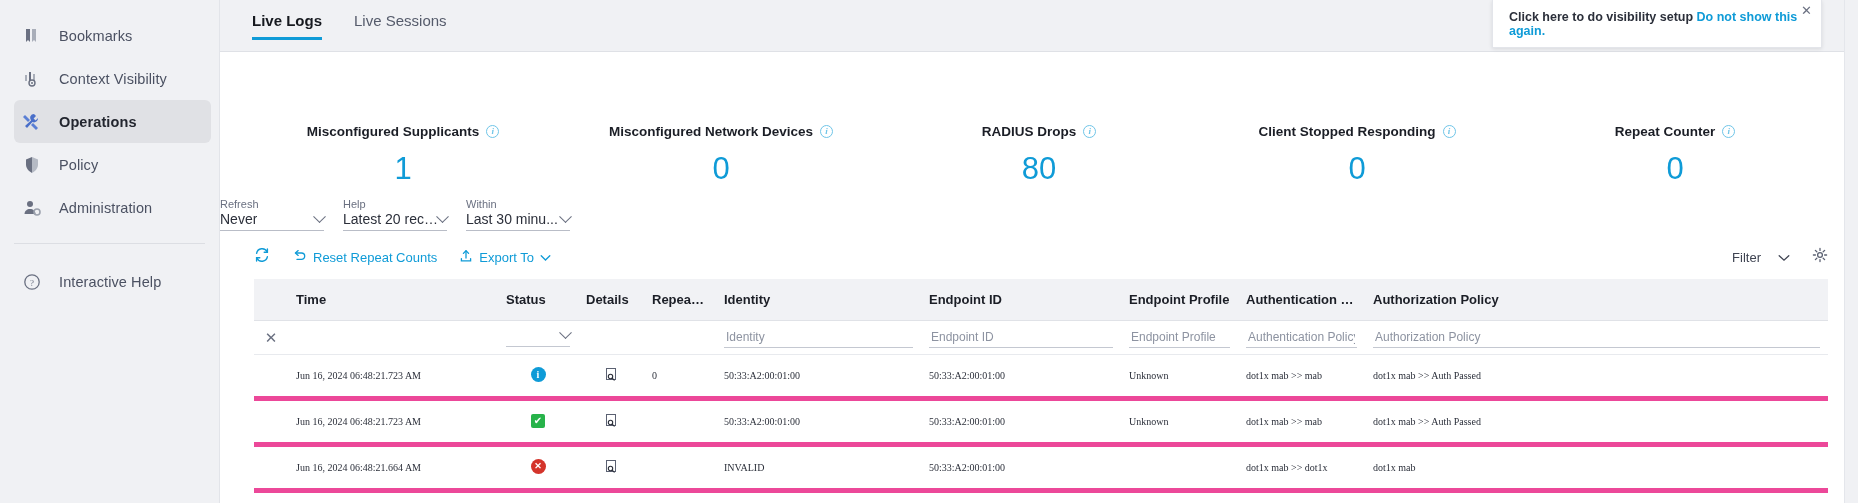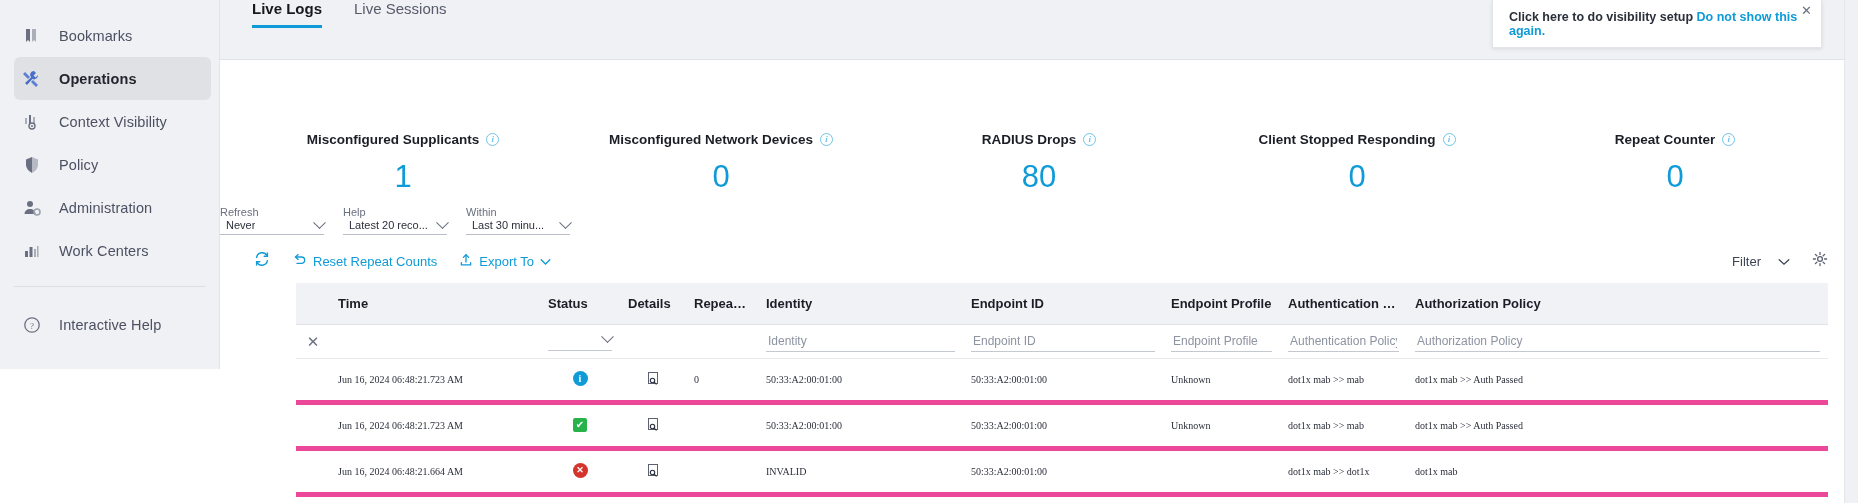--- a/index.html
+++ b/index.html
@@ -6,21 +6,21 @@
   html, body {
     width: 1858px; height: 503px;
     font-family: "Liberation Sans", sans-serif;
     background: #ffffff;
     overflow: hidden;
   }
   .app { display: flex; width: 1858px; height: 503px; position: relative; }
 
   
   .sidebar {
-    width: 220px; height: 369px;
+    width: 220px; height: 503px;
     background: #f0f1f4;
     border-right: 1px solid #e2e4e9;
     padding-top: 14px;
     flex: 0 0 220px;
     position: relative;
   }
   .nav-item {
     display: flex; align-items: center;
     height: 43px;
     padding-left: 22px;
@@ -55,23 +55,23 @@
   }
 
   
   .main {
     flex: 1; height: 503px;
     background: #ffffff;
     position: relative;
     overflow: hidden;
   }
   .tabbar {
-    height: 60px;
+    height: 52px;
     background: #f0f1f4;
-    display: flex; align-items: flex-start;
+    display: flex; align-items: center;
     padding-left: 16px;
     border-bottom: 1px solid #dfe1e6;
   }
   .tab {
     font-size: 15px; color: #555b6b;
     padding: 0 16px 10px 16px;
     cursor: pointer;
     position: relative;
   }
   .tab.active { color: #16191f; font-weight: bold; }
@@ -113,22 +113,22 @@
   }
   .sel-group { width: 104px; }
   .sel-label { font-size: 11px; color: #6a7081; margin-bottom: 1px; }
   .sel-box {
     display: flex; align-items: center; justify-content: space-between;
     border-bottom: 1px solid #b9bdc7;
     padding-bottom: 3px;
     cursor: pointer;
   }
   .sel-val {
-    font-size: 11px; color: #2b2f3a;
-    white-space: nowrap; overflow: hidden; text-overflow: ellipsis; margin-left: 6px;
+    font-size: 14px; color: #2b2f3a;
+    white-space: nowrap; overflow: hidden; text-overflow: ellipsis;
   }
   .chev {
     width: 9px; height: 9px;
     border-right: 1.5px solid #6a7081;
     border-bottom: 1.5px solid #6a7081;
     transform: rotate(45deg) translate(-2px,-2px);
     flex: 0 0 9px;
   }
 
   
@@ -144,21 +144,21 @@
   }
   .tb-right {
     margin-left: auto; display: flex; align-items: center; gap: 22px;
   }
   .filter-btn {
     display: flex; align-items: flex-end; gap: 17px;
     font-size: 13px; color: #3f4452; cursor: pointer;
   }
 
   
-  .tbl-wrap { padding: 12px 30px 1px 34px; margin-left: 42px; }
+  .tbl-wrap { padding: 12px 30px 1px 34px; }
   table { width: 100%; border-collapse: collapse; table-layout: fixed; }
   thead th {
     background: #f1f2f5;
     text-align: left;
     font-size: 13px; font-weight: bold; color: #1b1e26;
     padding: 13px 8px;
     border-bottom: 1px solid #e0e2e7;
     white-space: nowrap; overflow: hidden; text-overflow: ellipsis;
   }
   .filter-row td {
@@ -249,71 +249,60 @@
   <nav class="sidebar">
     <div class="nav-item">
       <span class="nav-icon">
         <svg width="18" height="18" viewBox="0 0 18 18">
             <path d="M3 2h4v13l-2-2-2 2z" fill="#6a7081"></path>
             <path d="M9 2h4v13l-2-2-2 2z" fill="#a9aeb9"></path>
           </svg>
       </span>
       <span class="nav-label">Bookmarks</span>
     </div>
-    <div class="nav-item active">
-      <span class="nav-icon">
-        <svg width="19" height="19" viewBox="0 0 19 19">
-            <path d="M3 3l5 5-2 2-5-5z" fill="#5a7fd4"></path>
-            <path d="M12 2a4 4 0 00-3 6.6L3 14l2 2 5.4-6A4 4 0 0016 6l-2.4 2.4-2-2L14 4z" fill="#4a6fc9"></path>
-            <path d="M11 11l5 5-2 2-5-5z" fill="#5a7fd4"></path>
-          </svg>
-      </span>
-      <span class="nav-label">Operations</span>
-    </div>
     <div class="nav-item">
       <span class="nav-icon">
         <svg width="18" height="18" viewBox="0 0 18 18">
             <rect x="2" y="5" width="2" height="6" fill="#a9aeb9"></rect>
             <rect x="6" y="2" width="2" height="9" fill="#6a7081"></rect>
             <rect x="10" y="4" width="2" height="7" fill="#a9aeb9"></rect>
             <circle cx="9" cy="13" r="3" fill="none" stroke="#6a7081" stroke-width="1.4"></circle>
             <circle cx="9" cy="13" r="1" fill="#6a7081"></circle>
           </svg>
       </span>
       <span class="nav-label">Context Visibility</span>
     </div>
+    <div class="nav-item active">
+      <span class="nav-icon">
+        <svg width="19" height="19" viewBox="0 0 19 19">
+            <path d="M3 3l5 5-2 2-5-5z" fill="#5a7fd4"></path>
+            <path d="M12 2a4 4 0 00-3 6.6L3 14l2 2 5.4-6A4 4 0 0016 6l-2.4 2.4-2-2L14 4z" fill="#4a6fc9"></path>
+            <path d="M11 11l5 5-2 2-5-5z" fill="#5a7fd4"></path>
+          </svg>
+      </span>
+      <span class="nav-label">Operations</span>
+    </div>
     <div class="nav-item">
       <span class="nav-icon">
         <svg width="18" height="18" viewBox="0 0 18 18">
             <path d="M9 1L3 3.5v5C3 12.5 6 15.5 9 17V1z" fill="#6a7081"></path>
             <path d="M9 1l6 2.5v5c0 4-3 7-6 8.5V1z" fill="#b5bac4"></path>
           </svg>
       </span>
       <span class="nav-label">Policy</span>
     </div>
     <div class="nav-item">
       <span class="nav-icon">
         <svg width="18" height="18" viewBox="0 0 18 18">
             <circle cx="7" cy="5" r="3" fill="#6a7081"></circle>
             <path d="M1.5 15c0-3 2.5-5 5.5-5s5.5 2 5.5 5z" fill="#6a7081"></path>
             <circle cx="14" cy="13" r="3" fill="none" stroke="#9ba1ad" stroke-width="1.6"></circle>
           </svg>
       </span>
       <span class="nav-label">Administration</span>
-    </div>
-    <div class="nav-item">
-      <span class="nav-icon">
-        <svg width="18" height="18" viewBox="0 0 18 18">
-            <rect x="2" y="9" width="3" height="6" fill="#6a7081"></rect>
-            <rect x="6.5" y="5" width="3" height="10" fill="#6a7081"></rect>
-            <rect x="11" y="7" width="2" height="8" fill="#a9aeb9"></rect>
-            <rect x="14" y="4" width="1.5" height="11" fill="#a9aeb9"></rect>
-          </svg>
-      </span>
-      <span class="nav-label">Work Centers</span>
     </div>
 
     <div class="nav-divider"></div>
 
     <div class="help-item">
       <span class="nav-icon">
         <svg width="18" height="18" viewBox="0 0 18 18">
             <circle cx="9" cy="9" r="7.2" fill="none" stroke="#6a7081" stroke-width="1.3"></circle>
             <text x="9" y="12.5" font-size="9" fill="#6a7081" text-anchor="middle" font-family="Liberation Serif, serif">?</text>
           </svg>

